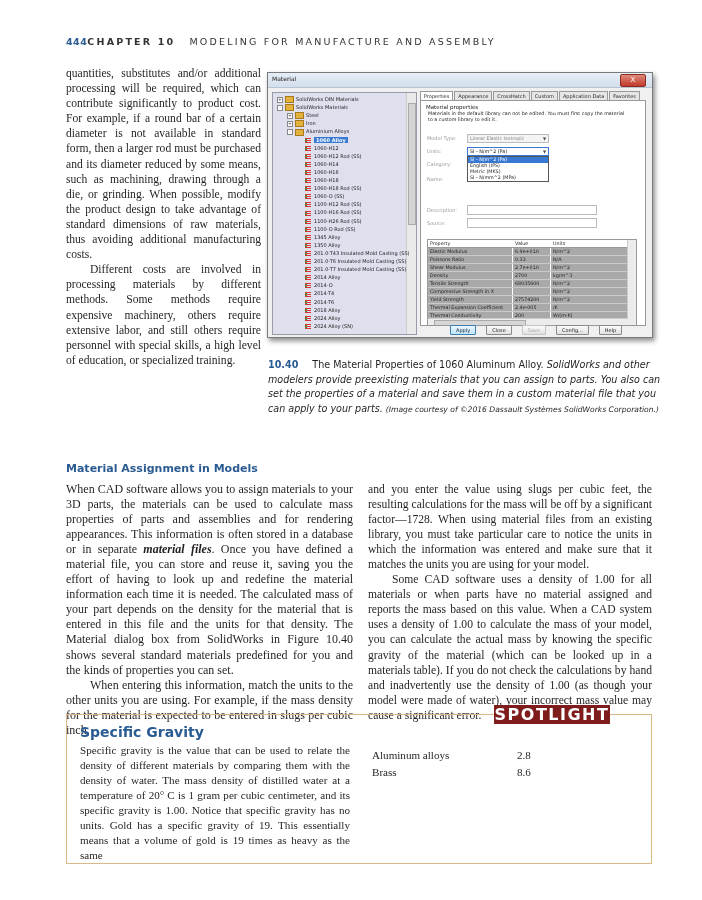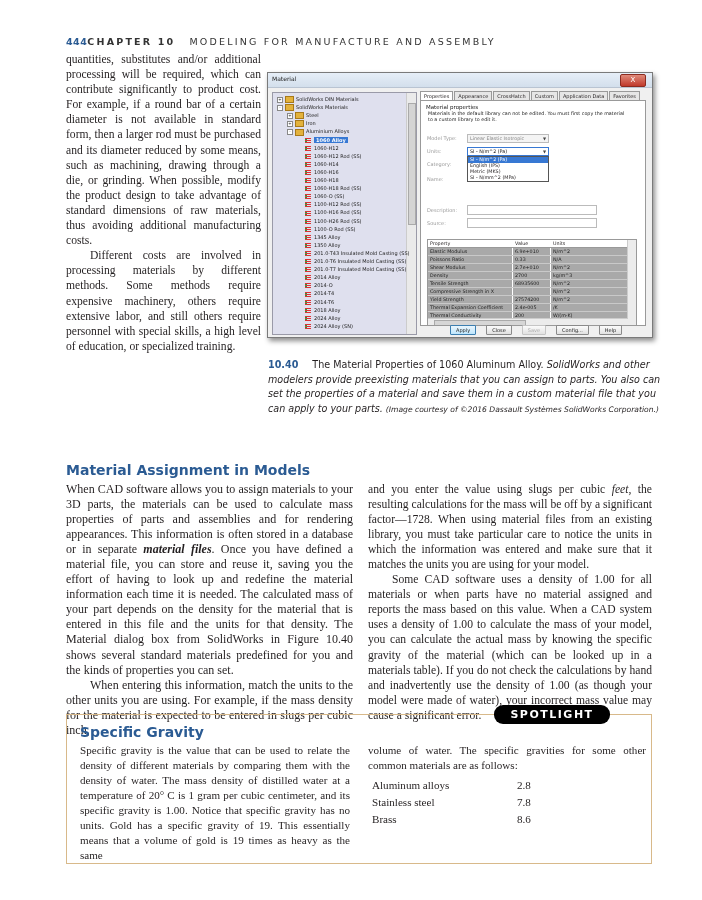--- a/index.html
+++ b/index.html
@@ -2,21 +2,21 @@
 <html><head>
 <meta charset="utf-8">
 <style>
   html, body { margin: 0; padding: 0; background: #ffffff; }
   body { width: 702px; height: 900px; position: relative; overflow: hidden; font-family: "Liberation Serif", serif; color: #231f20; }
 
   .running-head { position: absolute; left: 66px; top: 36px; font-family: "DejaVu Sans", sans-serif; font-size: 9.5px; letter-spacing: 2.2px; color: #333; }
   .running-head .pg { color: #2b5b93; font-weight: bold; letter-spacing: 0.5px; }
   .running-head .ch { font-weight: bold; margin-right: 14px; }
 
-  .intro-col { position: absolute; left: 66px; top: 52px; width: 195px; font-size: 11.6px; line-height: 15.1px; text-align: justify; }
+  .intro-col { position: absolute; left: 66px; top: 66px; width: 195px; font-size: 11.6px; line-height: 15.1px; text-align: justify; }
   .intro-col p { margin: 0; }
   .intro-col p.indent { text-indent: 24px; }
 
   
   .dialog { position: absolute; left: 267px; top: 72px; width: 384px; height: 264px; background: #f0f0f0; border: 1px solid #7a7a7a; box-shadow: 2px 3px 5px rgba(0,0,0,0.45); font-family: "DejaVu Sans", sans-serif; }
   .dlg-titlebar { height: 14px; background: linear-gradient(#e6eef7, #d3dfec); border-bottom: 1px solid #b9c4d2; position: relative; }
   .dlg-title { position: absolute; left: 4px; top: 2px; font-size: 6px; color: #222; }
   .dlg-close { position: absolute; right: 6px; top: 1px; width: 24px; height: 11px; background: linear-gradient(#e08a7a, #c0392b); border: 1px solid #8b2b20; border-radius: 2px; color: #fff; font-size: 7px; text-align: center; line-height: 11px; }
 
   .tree { position: absolute; left: 4px; top: 19px; width: 143px; height: 241px; background: #dfe0ee; border: 1px solid #9a9aa8; overflow: hidden; }
@@ -57,30 +57,30 @@
   .btn-row { position: absolute; left: 30px; top: 234px; display: flex; gap: 10px; }
   .dlg-btn { font-size: 5px; height: 8px; line-height: 8px; padding: 0 5px; border: 1px solid #8a8a8a; background: linear-gradient(#fbfbfb, #e1e1e1); border-radius: 1px; color: #222; }
   .dlg-btn.primary { border-color: #3c7fb1; background: linear-gradient(#eaf6fd, #bee6fd); }
   .dlg-btn.disabled { color: #aaa; border-color: #c5c5c5; }
 
   .caption { position: absolute; left: 268px; top: 358px; width: 400px; font-family: "DejaVu Sans", sans-serif; font-size: 9.6px; line-height: 14.5px; color: #231f20; }
   .caption .fig-num { color: #2b5b93; font-weight: bold; margin-right: 14px; }
   .caption .ital { font-style: italic; }
   .caption .credit { font-style: italic; font-size: 7.6px; }
 
-  .section-heading { position: absolute; left: 66px; top: 462px; font-family: "DejaVu Sans", sans-serif; font-weight: bold; font-size: 14px; color: #2b5b93; }
+  .section-heading { position: absolute; left: 66px; top: 462px; font-family: "DejaVu Sans", sans-serif; font-weight: bold; font-size: 11px; color: #2b5b93; }
   .col-left { position: absolute; left: 66px; top: 482px; width: 287px; font-size: 12px; line-height: 15.05px; text-align: justify; }
   .col-right { position: absolute; left: 368px; top: 482px; width: 284px; font-size: 11.6px; line-height: 15.05px; text-align: justify; }
   .col-left p, .col-right p { margin: 0; }
   p.indent { text-indent: 24px; }
   .bi { font-weight: bold; font-style: italic; }
-  .it { font-style: italic; }
+  .it { }
 
   .spotlight { position: absolute; left: 66px; top: 714px; width: 584px; height: 148px; border: 1.5px solid #d8b98a; border-top: 1.5px solid #d8b98a; }
-  .spotlight-badge { position: absolute; left: 494px; top: 705px; width: 116px; height: 19px; background: #000000; border-radius: 9px; color: #fff; font-family: "DejaVu Sans", sans-serif; font-weight: bold; font-size: 11px; letter-spacing: 1.5px; text-align: center; line-height: 19px; }
+  .spotlight-badge { position: absolute; left: 494px; top: 705px; width: 116px; height: 19px; background: #7f1d1d; border-radius: 0; color: #fff; font-family: "DejaVu Sans", sans-serif; font-weight: bold; font-size: 16px; letter-spacing: 1.5px; text-align: center; line-height: 19px; }
   .sg-heading { position: absolute; left: 80px; top: 724px; font-family: "DejaVu Sans", sans-serif; font-weight: bold; font-size: 14px; color: #2b5b93; }
   .sg-left { position: absolute; left: 80px; top: 743px; width: 270px; font-size: 11.1px; line-height: 15px; text-align: justify; }
   .sg-right { position: absolute; left: 368px; top: 743px; width: 278px; font-size: 11.1px; line-height: 15px; text-align: justify; }
   .sg-left p, .sg-right p { margin: 0; }
   .sg-table { margin-top: 4px; }
   .sg-row { display: flex; height: 17px; line-height: 17px; }
   .sg-name { width: 145px; padding-left: 4px; }
   .sg-val { width: 40px; }
 </style>
 </head>
@@ -257,28 +257,23 @@
   <p class="indent">Some CAD software uses a density of 1.00 for all materials or when parts have no material assigned and reports the mass based on this value. When a CAD system uses a density of 1.00 to calculate the mass of your model, you can calculate the actual mass by knowing the specific gravity of the material (which can be looked up in a materials table). If you do not check the calculations by hand and inadvertently use the density of 1.00 (as though your model were made of water), your incorrect mass value may cause a significant error.</p>
 </div>
 
 <div class="spotlight"></div>
 <div class="spotlight-badge">SPOTLIGHT</div>
 <div class="sg-heading">Specific Gravity</div>
 <div class="sg-left">
   <p>Specific gravity is the value that can be used to relate the density of different materials by comparing them with the density of water. The mass density of distilled water at a temperature of 20° C is 1 gram per cubic centimeter, and its specific gravity is 1.00. Notice that specific gravity has no units. Gold has a specific gravity of 19. This essentially means that a volume of gold is 19 times as heavy as the same</p>
 </div>
 <div class="sg-right">
-  <p>volume of water. The specific gravities for some other common materials are as follows:</p>
   <div class="sg-table">
     <div class="sg-row">
         <span class="sg-name">Aluminum alloys</span>
         <span class="sg-val">2.8</span>
       </div>
     <div class="sg-row">
-        <span class="sg-name">Stainless steel</span>
-        <span class="sg-val">7.8</span>
-      </div>
-    <div class="sg-row">
         <span class="sg-name">Brass</span>
         <span class="sg-val">8.6</span>
       </div>
   </div>
 </div>
 
 </body></html>

